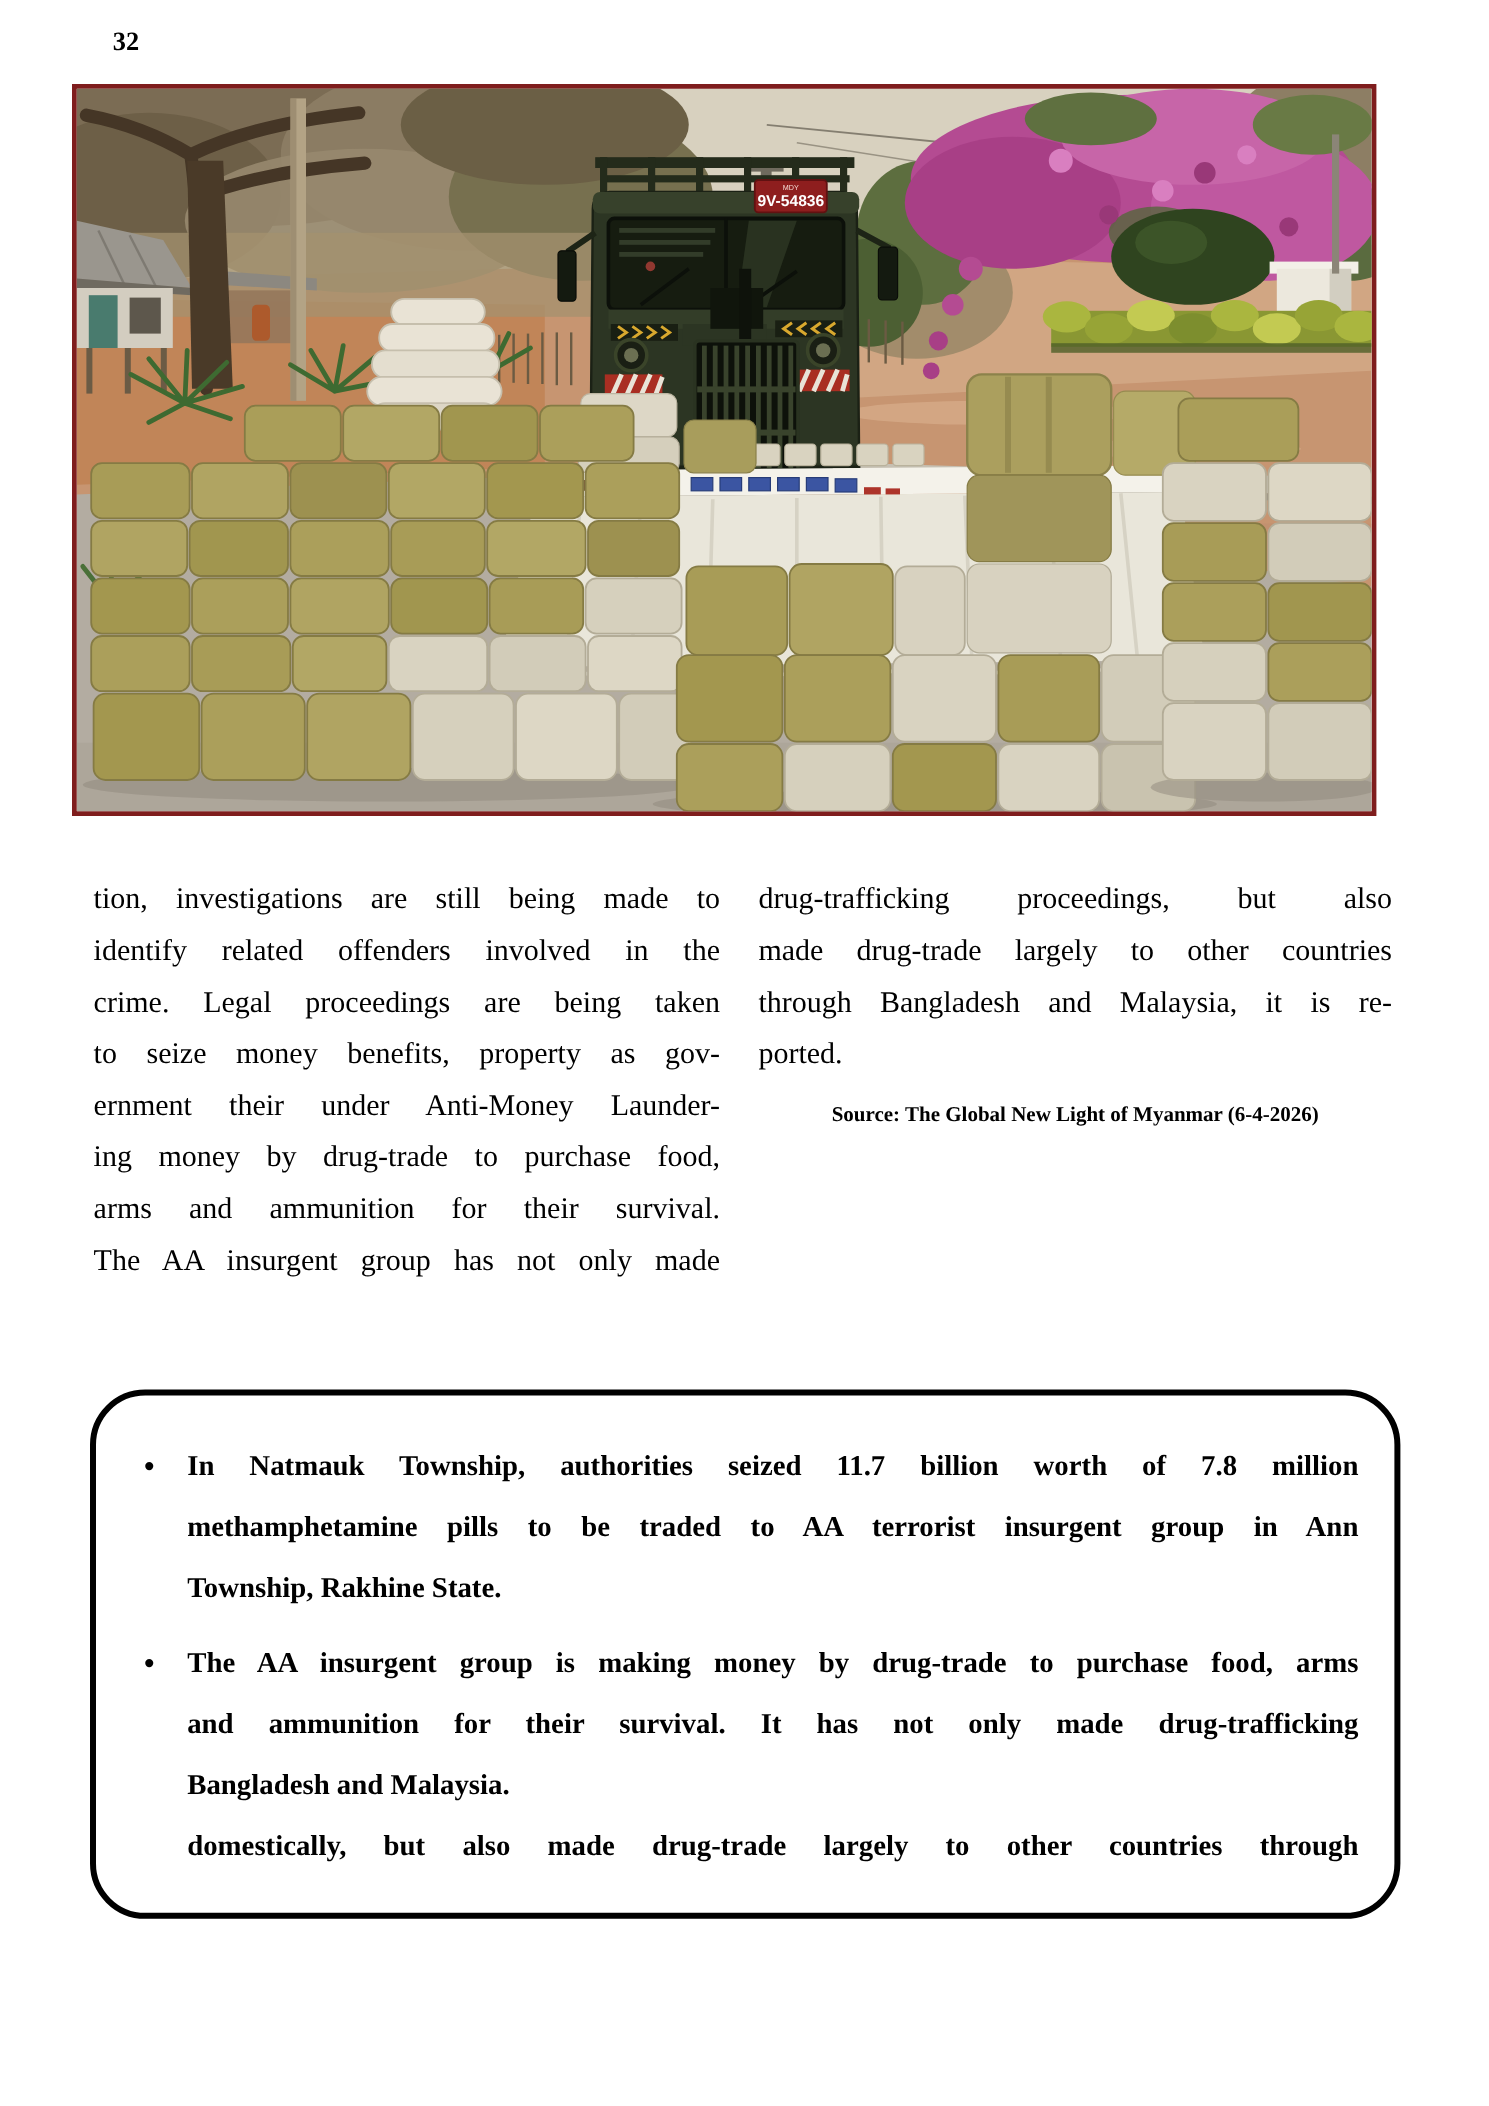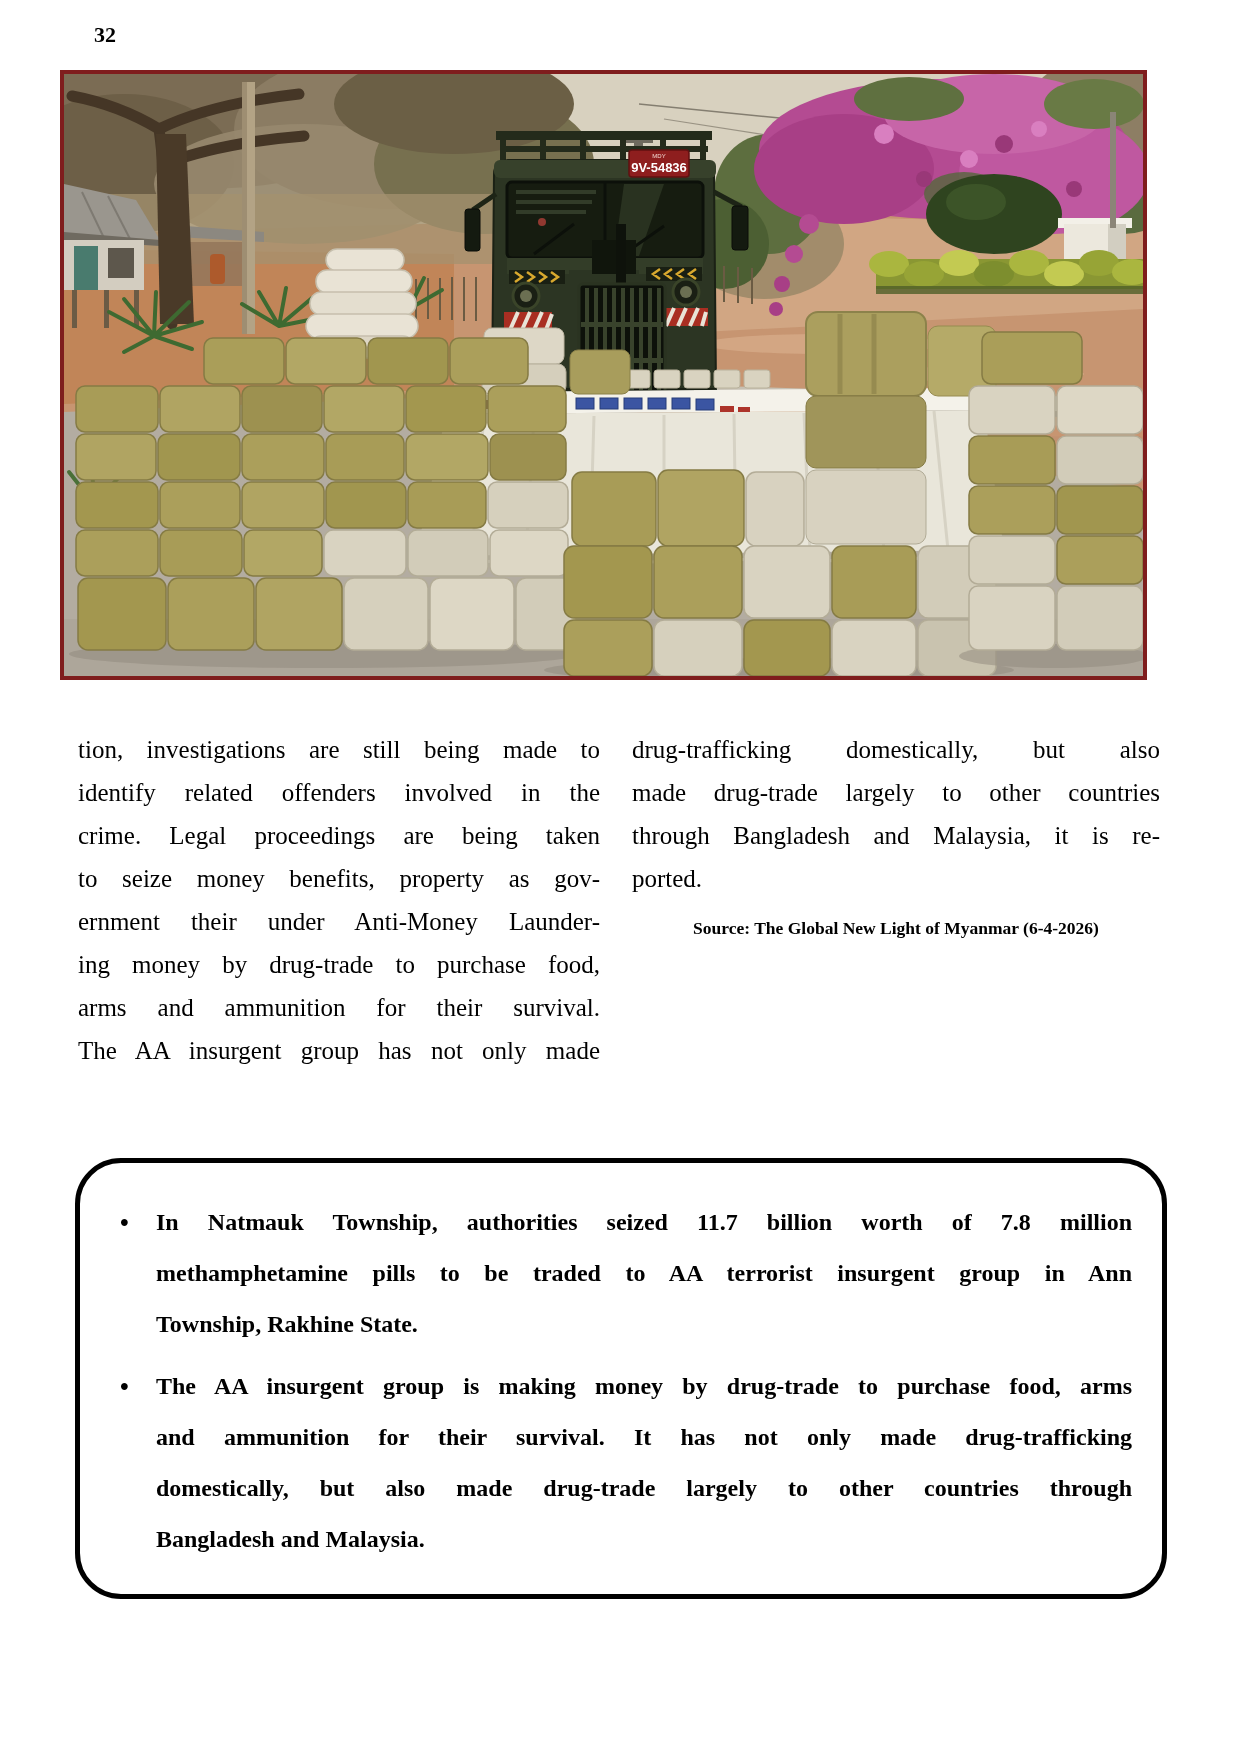--- a/index.html
+++ b/index.html
@@ -342,21 +342,21 @@
     <div class="tl">tion, investigations are still being made to</div>
     <div class="tl">identify related offenders involved in the</div>
     <div class="tl">crime. Legal proceedings are being taken</div>
     <div class="tl">to seize money benefits, property as gov-</div>
     <div class="tl">ernment their under Anti-Money Launder-</div>
     <div class="tl">ing money by drug-trade to purchase food,</div>
     <div class="tl">arms and ammunition for their survival.</div>
     <div class="tl">The AA insurgent group has not only made</div>
   </div>
   <div class="col-right">
-    <div class="tl">drug-trafficking  domestically,  but  also</div>
+    <div class="tl">drug-trafficking  proceedings,  but  also</div>
     <div class="tl">made drug-trade largely to other countries</div>
     <div class="tl">through Bangladesh and Malaysia, it is re-</div>
     <div class="tl tl-end">ported.</div>
     <div class="source">Source: The Global New Light of Myanmar (6-4-2026)</div>
   </div>
 </div>
 
 <div class="callout">
   <div class="bullet">
     <div class="bullet-marker">•</div>
@@ -364,17 +364,17 @@
       <div class="bl">In Natmauk Township, authorities seized 11.7 billion worth of 7.8 million</div>
       <div class="bl">methamphetamine pills to be traded to AA terrorist insurgent group in Ann</div>
       <div class="bl bl-end">Township, Rakhine State.</div>
     </div>
   </div>
   <div class="bullet">
     <div class="bullet-marker">•</div>
     <div class="bullet-lines">
       <div class="bl">The AA insurgent group is making money by drug-trade to purchase food, arms</div>
       <div class="bl">and ammunition for their survival. It has not only made drug-trafficking</div>
+      <div class="bl bl-end">Bangladesh and Malaysia.</div>
       <div class="bl">domestically, but also made drug-trade largely to other countries through</div>
-      <div class="bl bl-end">Bangladesh and Malaysia.</div>
     </div>
   </div>
 </div>
 
 </body></html>

